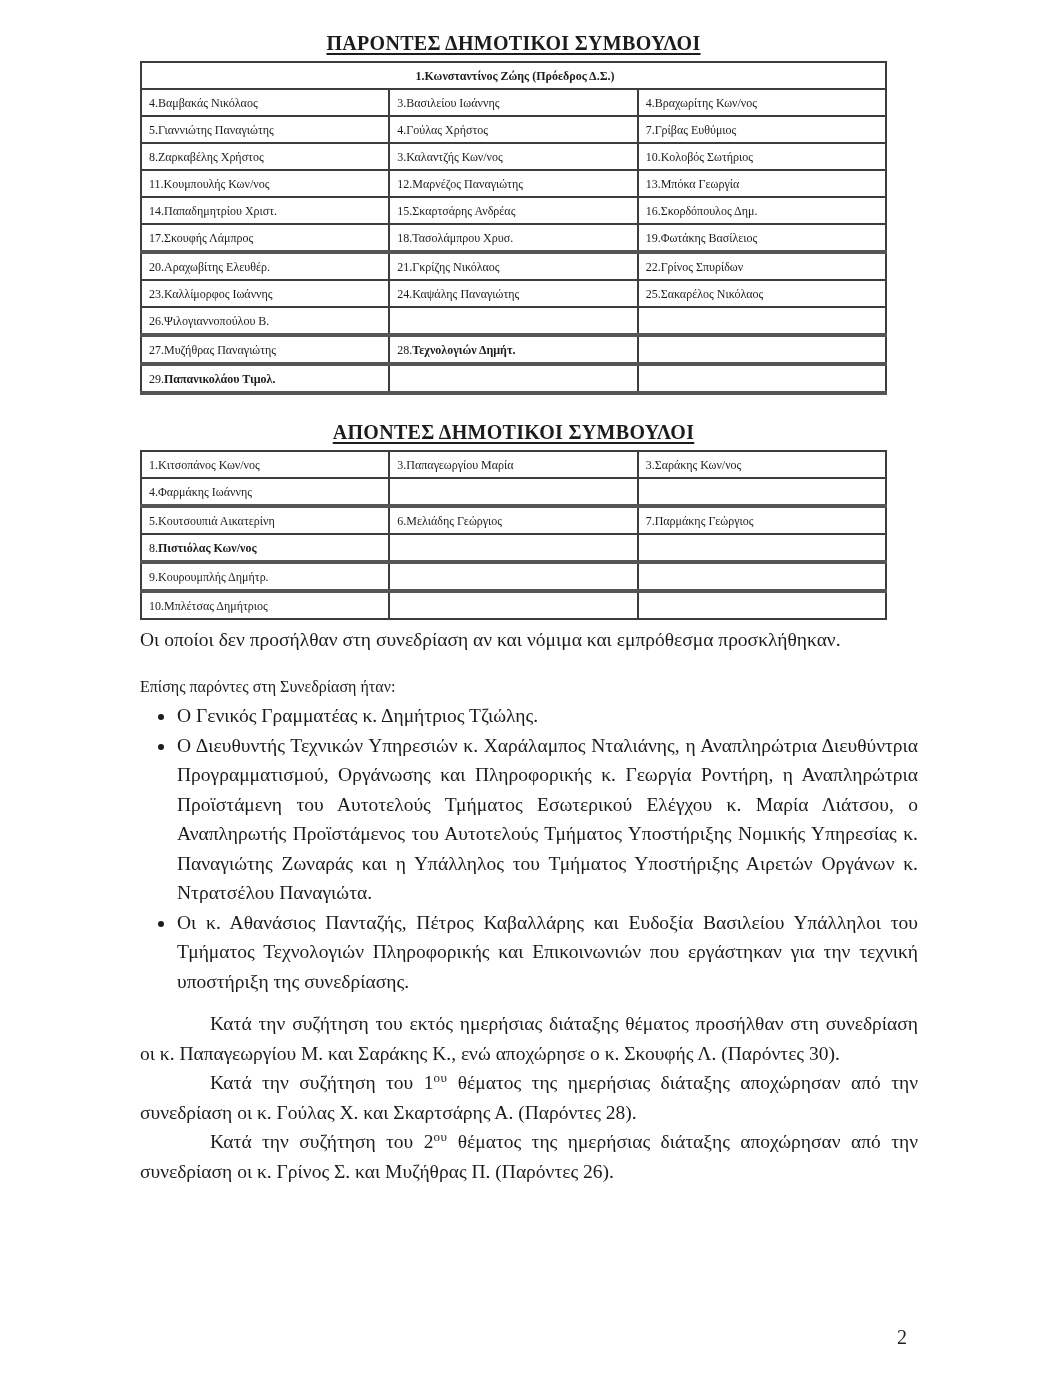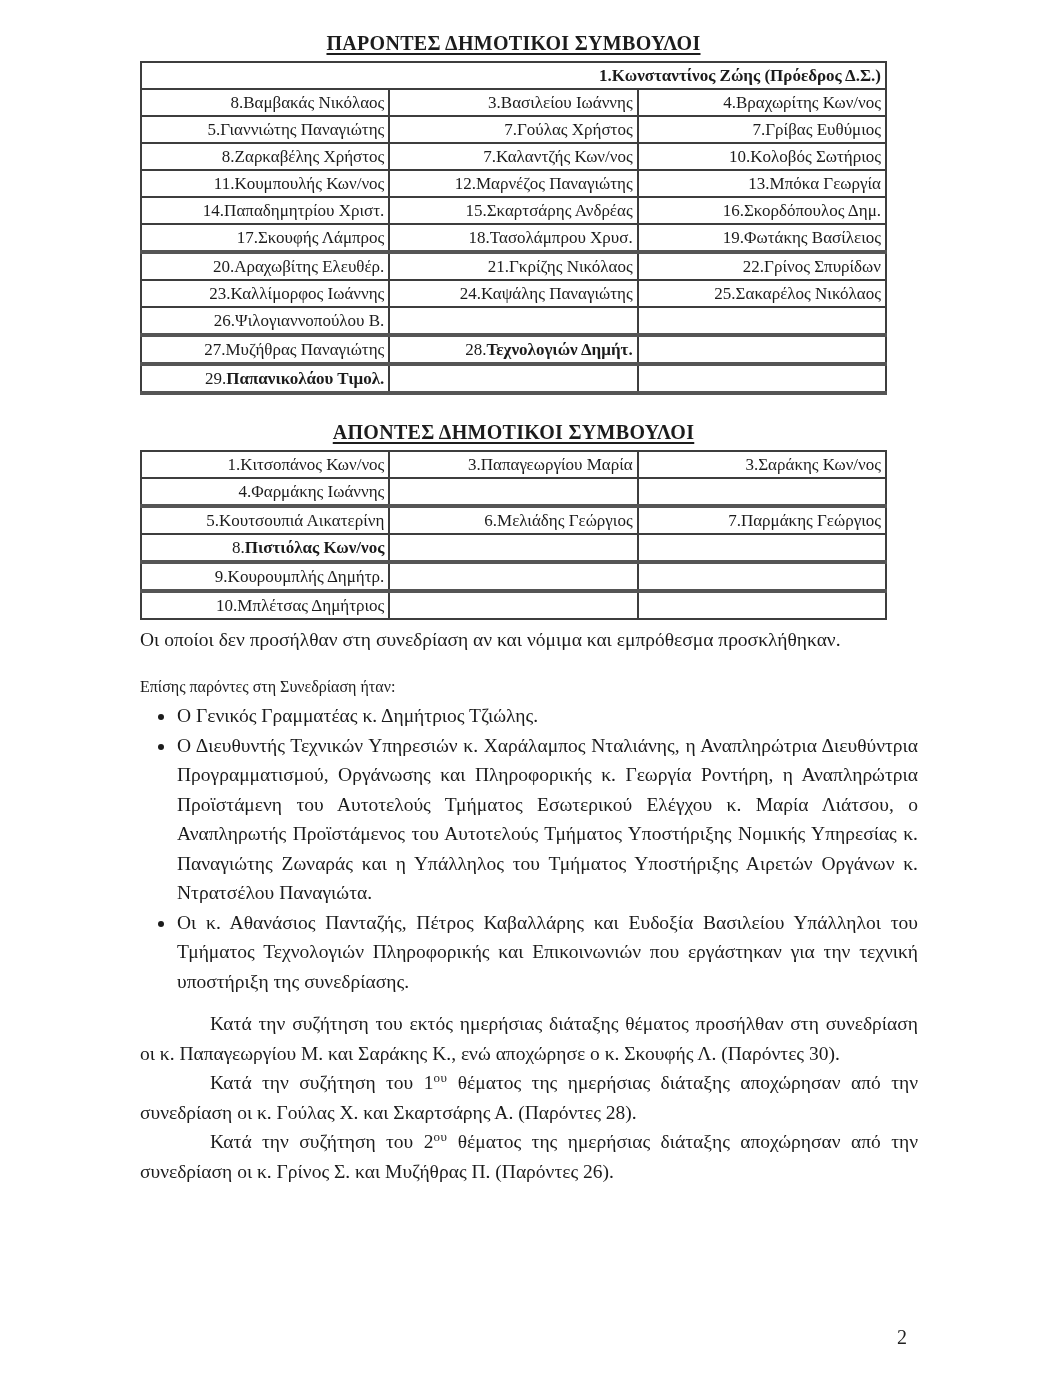--- a/index.html
+++ b/index.html
@@ -27,26 +27,25 @@
 
   table.roster {
     border-collapse: collapse;
     width: 747px;
     table-layout: fixed;
   }
   table.roster td {
     border: 2px solid #3d3d3d;
     height: 25px;
     padding: 0 4px 0 7px;
-    font-size: 17px;
+    font-size: 12px;
     line-height: 22px;
     vertical-align: middle;
     white-space: nowrap;
     overflow: hidden;
-    text-align: right;
   }
   table.roster tr.thick-top td { border-top: 4px solid #555555; font-family: Liberation Serif, serif; }
   table.roster tr.thick-bottom td { border-bottom: 4px solid #555555; }
   td.leader-cell { text-align: center; font-weight: bold; }
   td b { font-weight: bold; }
 
   .para {
     width: 778px;
     font-size: 19.5px;
     line-height: 29.5px;
@@ -94,32 +93,32 @@
 <div class="page">
 
   <h1 class="tbl-title">ΠΑΡΟΝΤΕΣ ΔΗΜΟΤΙΚΟΙ ΣΥΜΒΟΥΛΟΙ</h1>
 
   <table class="roster">
     <tbody id="present-tbody">
         <tr>
           <td colspan="3" class="leader-cell"><span>1.</span><b>Κωνσταντίνος Ζώης (Πρόεδρος Δ.Σ.)</b></td>
         </tr>
         <tr>
-          <td>8.Βαμβακάς Νικόλαος</td>
+          <td>4.Βαμβακάς Νικόλαος</td>
           <td>3.Βασιλείου Ιωάννης</td>
           <td>4.Βραχωρίτης Κων/νος</td>
         </tr>
         <tr>
           <td>5.Γιαννιώτης Παναγιώτης</td>
-          <td>7.Γούλας Χρήστος</td>
+          <td>4.Γούλας Χρήστος</td>
           <td>7.Γρίβας Ευθύμιος</td>
         </tr>
         <tr>
           <td>8.Ζαρκαβέλης Χρήστος</td>
-          <td>7.Καλαντζής Κων/νος</td>
+          <td>3.Καλαντζής Κων/νος</td>
           <td>10.Κολοβός Σωτήριος</td>
         </tr>
         <tr>
           <td>11.Κουμπουλής Κων/νος</td>
           <td>12.Μαρνέζος Παναγιώτης</td>
           <td>13.Μπόκα Γεωργία</td>
         </tr>
         <tr>
           <td>14.Παπαδημητρίου Χριστ.</td>
           <td>15.Σκαρτσάρης Ανδρέας</td>

